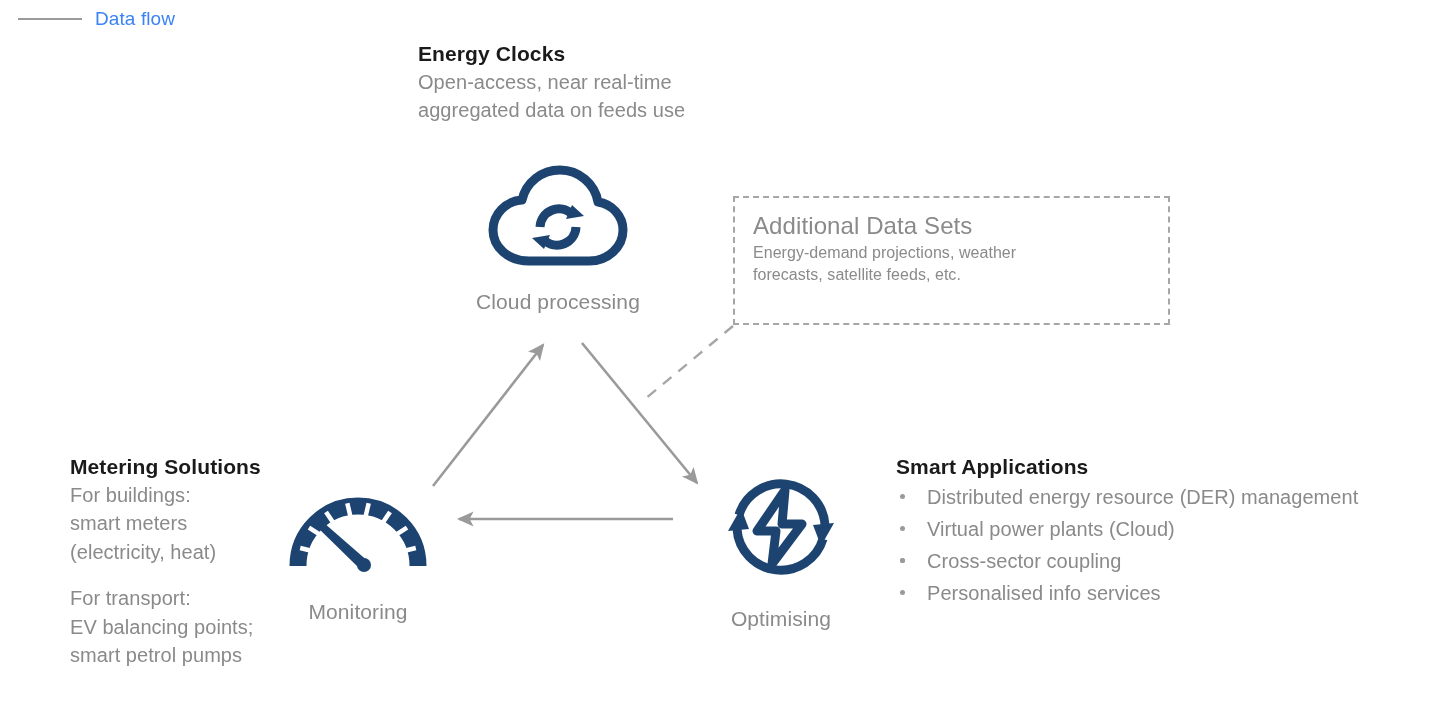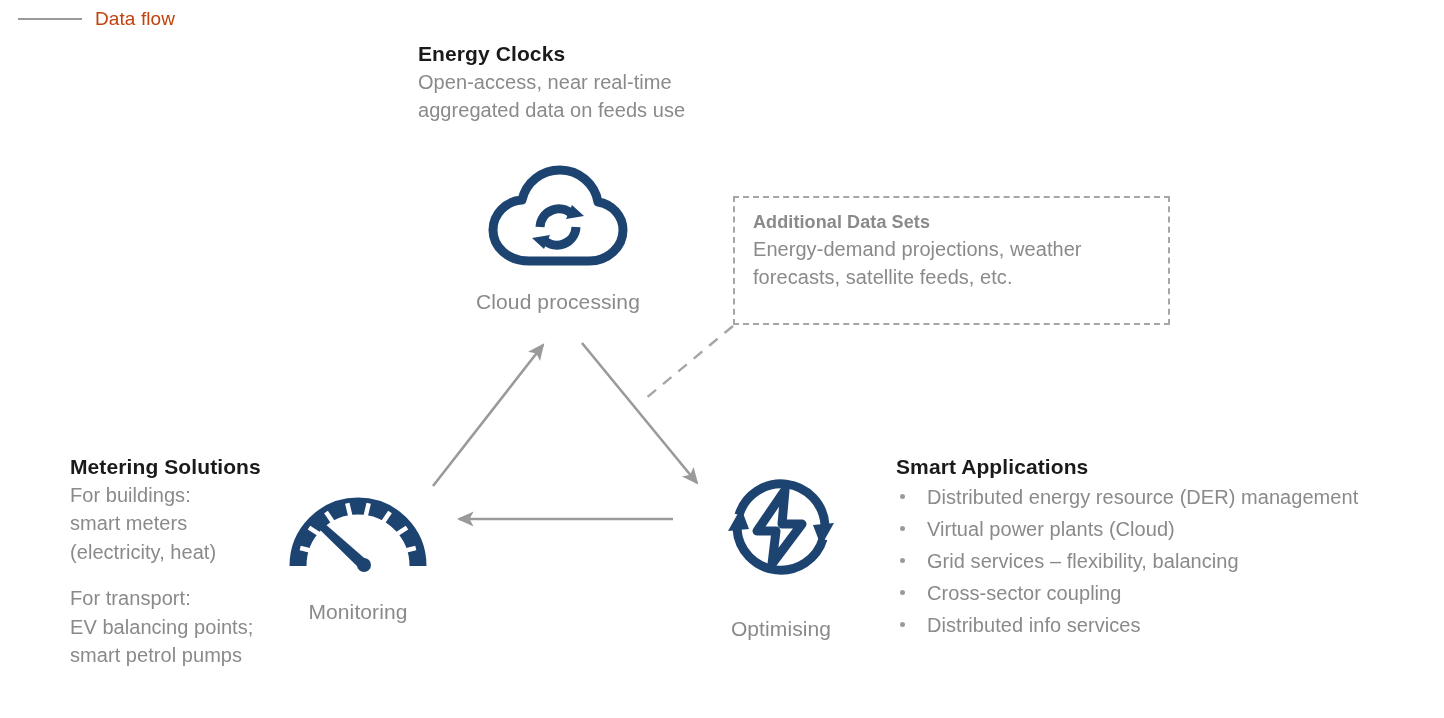--- a/index.html
+++ b/index.html
@@ -28,21 +28,21 @@
     gap: 13px;
   }
   #legend .legend-line {
     display: block;
     width: 64px;
     height: 0;
     border-top: 2px solid #9a9a9a;
   }
   #legend .legend-label {
     font-size: 19px;
-    color: #c2410c;
+    color: #3b82f6;
     letter-spacing: 0.1px;
     white-space: nowrap;
     text-align: center;
   }
 
   
   .block-title {
     font-size: 21px;
     font-weight: bold;
     color: #1a1a1a;
@@ -75,25 +75,25 @@
     left: 733px;
     top: 196px;
     width: 437px;
     height: 129px;
     box-sizing: border-box;
     border: 2px dashed #a6a6a6;
     padding: 14px 16px 0 18px;
   }
   #additional-data-sets .block-title {
     color: #8a8a8a;
-    font-size: 18px;
-    font-weight: bold;
+    font-size: 24px;
+    font-weight: normal;
   }
   #additional-data-sets .block-body {
-    font-size: 20px;
+    font-size: 16px;
     line-height: 1.4;
   }
 
   
   .node {
     position: absolute;
     text-align: center;
   }
   .node .node-label {
     display: block;
@@ -112,21 +112,21 @@
     left: 288px;
     top: 482px;
     width: 140px;
   }
   #node-monitoring .node-label { margin-top: 24px; }
   #node-optimising {
     left: 716px;
     top: 467px;
     width: 130px;
   }
-  #node-optimising .node-label { margin-top: 26px; }
+  #node-optimising .node-label { margin-top: 16px; }
 
   
   #metering-solutions {
     position: absolute;
     left: 26px;
     top: 455px;
     width: 250px;
     margin-left: 44px;
   }
 
@@ -288,26 +288,25 @@
       <li>
         <span class="bullet-dot"></span>
         <span>Distributed energy resource (DER) management</span>
       </li>
       <li>
         <span class="bullet-dot"></span>
         <span>Virtual power plants (Cloud)</span>
       </li>
       <li>
         <span class="bullet-dot"></span>
-        <span>Grid services – flexibility, balancing</span>
       </li>
       <li>
         <span class="bullet-dot"></span>
         <span>Cross-sector coupling</span>
       </li>
       <li>
         <span class="bullet-dot"></span>
-        <span>Distributed info services</span>
+        <span>Personalised info services</span>
       </li>
     </ul>
   </div>
 
 </div>
 
 </body></html>

